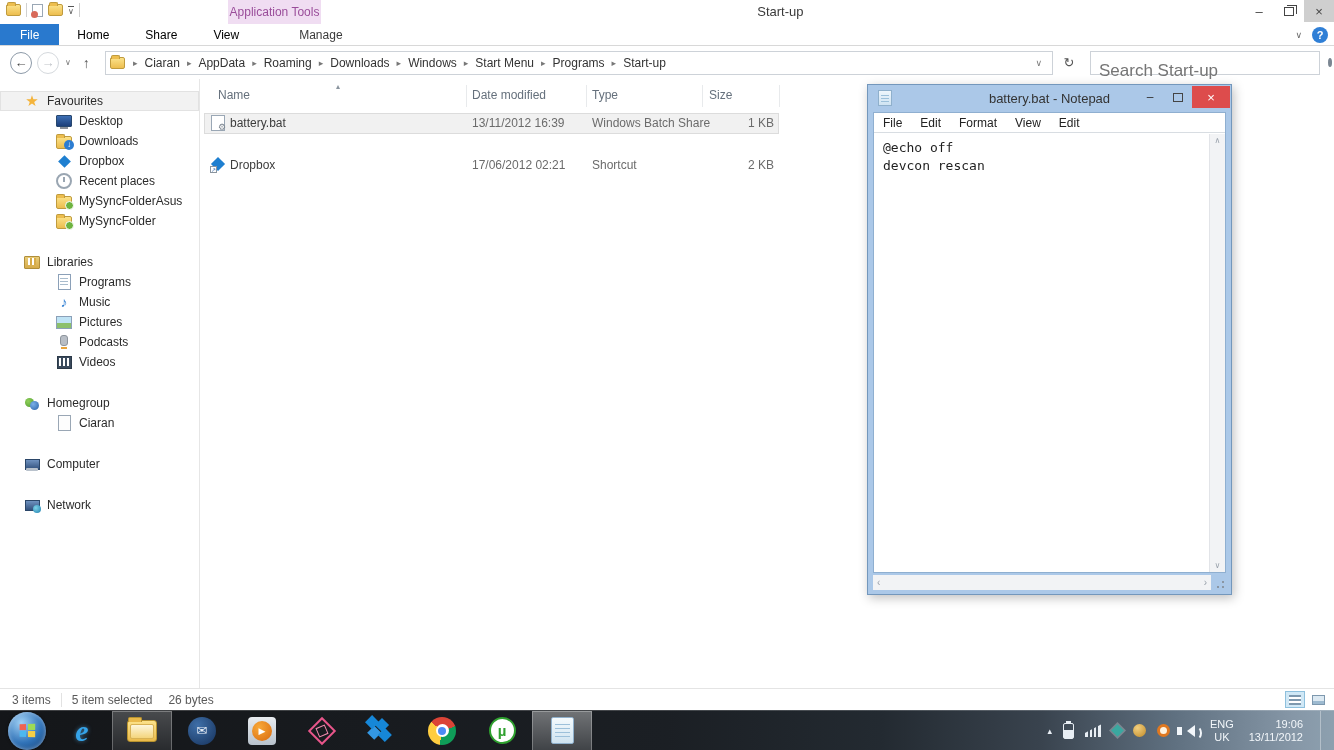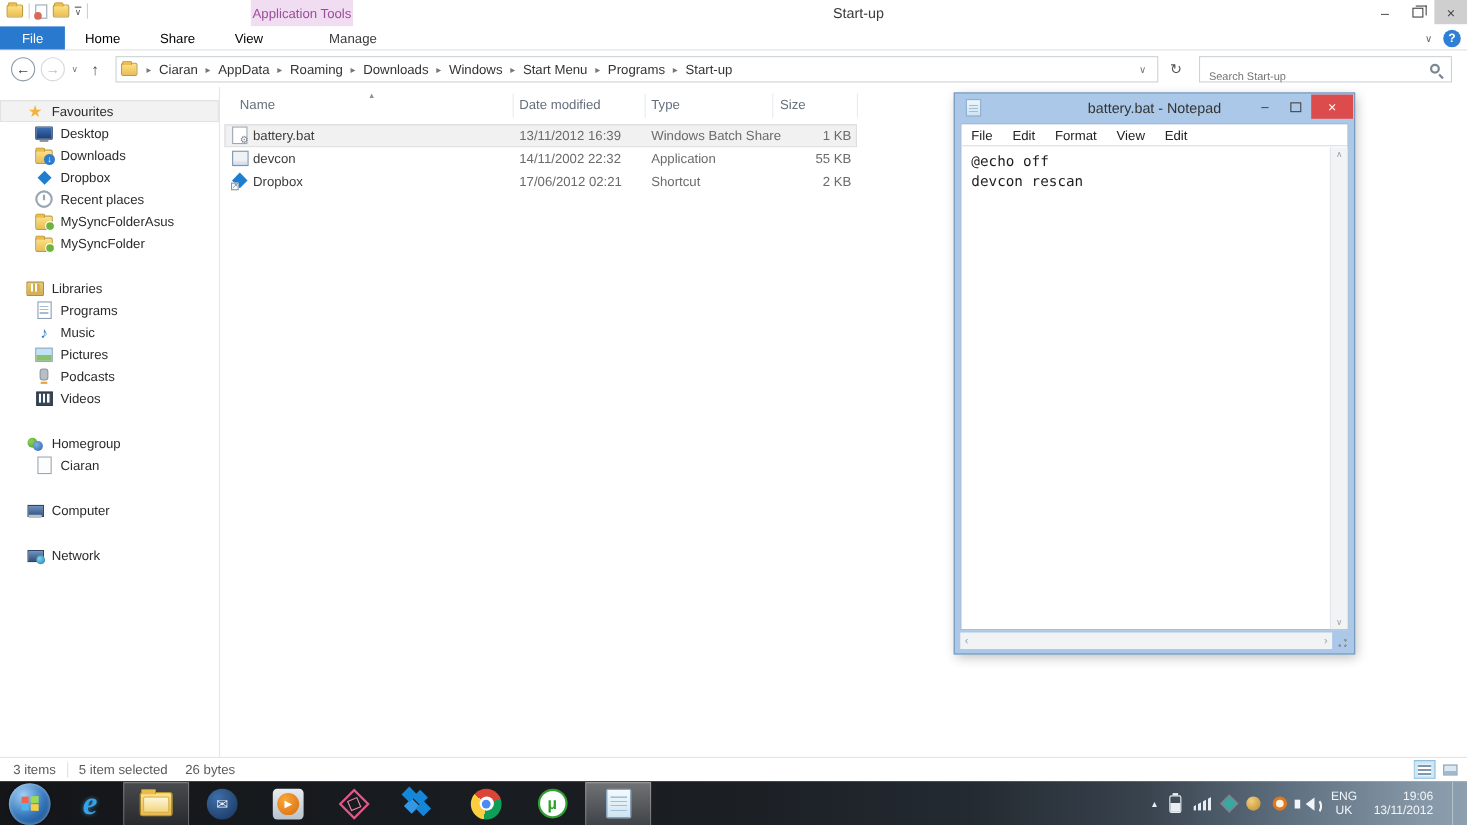--- a/index.html
+++ b/index.html
@@ -42,28 +42,28 @@
   .navbtn.fwd { border:1px solid #d5d9dd; color:#c0c4c8; margin-left:5px; }
   .nav-drop { font-size:8px; color:#777; margin-left:6px; }
   .nav-up { font-size:14px; color:#555; margin-left:12px; }
   .addressbox { position:absolute; left:105px; width:948px; height:24px; border:1px solid #cdd2d8; background:#fff; display:flex; align-items:center; padding:0 4px; }
   .crumbs { display:flex; align-items:center; gap:7px; flex:1; overflow:hidden; }
   .crumb { color:#333; white-space:nowrap; }
   .crumb-sep { color:#777; font-size:9px; }
   .addr-drop { font-size:9px; color:#777; padding:0 6px; }
   .refreshbtn { position:absolute; left:1058px; width:22px; text-align:center; font-size:13px; color:#555; }
   .searchbox { position:absolute; left:1090px; width:230px; height:24px; border:1px solid #cdd2d8; background:#fff; display:flex; align-items:center; }
-  .searchbox input { flex:1; border:none; outline:none; padding:0 8px; font-size:10px; color:#888; font-family:"Liberation Sans",sans-serif; background:transparent;margin-top:16px; }
+  .searchbox input { flex:1; border:none; outline:none; padding:0 8px; font-size:17px; color:#888; font-family:"Liberation Sans",sans-serif; background:transparent;margin-top:16px; }
   .mag { width:9px; height:9px; border:2px solid #7b8692; border-radius:50%; position:relative; margin-right:10px; }
   .mag:after { content:""; position:absolute; left:7px; top:7px; width:5px; height:2px; background:#7b8692; transform:rotate(45deg); transform-origin:0 0; }
 
   
   .sidebar { position:absolute; left:0; top:79px; width:200px; bottom:22px; background:#fff; border-right:1px solid #e6e6e6; padding-top:12px; overflow:hidden; }
   .side-row { height:20px; display:flex; align-items:center; gap:7px; padding-left:24px; color:#2b2b2b; }
-  .side-row.child { padding-left:32px; }
+  .side-row.child { padding-left:56px; }
   .side-row.gap { margin-top:21px; }
   .side-row.hl { background:#f2f2f2; box-shadow:inset 0 0 0 1px #e2e2e2; }
   .icx { width:16px; height:16px; position:relative; flex:0 0 16px; display:flex; align-items:center; justify-content:center; }
   .i-star { color:#f4b43c; font-size:15px; }
   .i-monitor:before { content:""; width:14px; height:10px; background:linear-gradient(#3d6fb4,#1c3f7a); border:1px solid #27476e; border-radius:1px; }
   .i-monitor:after { content:""; position:absolute; bottom:0; left:4px; width:8px; height:2px; background:#8b9099; }
   .i-folder:before { content:""; width:15px; height:11px; background:linear-gradient(#fce289,#ecbd4e); border:1px solid #c09b3d; border-radius:2px; margin-top:2px; }
   .i-folder:after { content:""; position:absolute; left:0; top:1px; width:7px; height:3px; background:#ecbd4e; border:1px solid #c09b3d; border-bottom:none; border-radius:2px 2px 0 0; }
   .i-download .ovl { position:absolute; right:-2px; bottom:-1px; width:10px; height:10px; background:#2d7dd2; border-radius:50%; color:#fff; font-size:8px; line-height:10px; text-align:center; }
   .i-sync .ovl { position:absolute; right:-2px; bottom:-1px; width:9px; height:9px; background:#6db33f; border-radius:50%; border:1px solid #fff; }
@@ -354,27 +354,20 @@
       </div>
       <div class="frow selected" style="top:34px;">
         <span class="icx i-batch">
             <span class="ovl">⚙</span>
           </span>
         <span class="cell c-name">battery.bat</span>
         <span class="cell c-date">13/11/2012 16:39</span>
         <span class="cell c-type">Windows Batch Share</span>
         <span class="cell c-size">1 KB</span>
       </div>
-      <div class="frow" style="top:55px;">
-        <span class="icx i-app"></span>
-        <span class="cell c-name">devcon</span>
-        <span class="cell c-date">14/11/2002 22:32</span>
-        <span class="cell c-type">Application</span>
-        <span class="cell c-size">55 KB</span>
-      </div>
       <div class="frow" style="top:76px;">
         <span class="icx i-dbxlnk">
             <span class="ovl">↗</span>
           </span>
         <span class="cell c-name">Dropbox</span>
         <span class="cell c-date">17/06/2012 02:21</span>
         <span class="cell c-type">Shortcut</span>
         <span class="cell c-size">2 KB</span>
       </div>
     </div>

